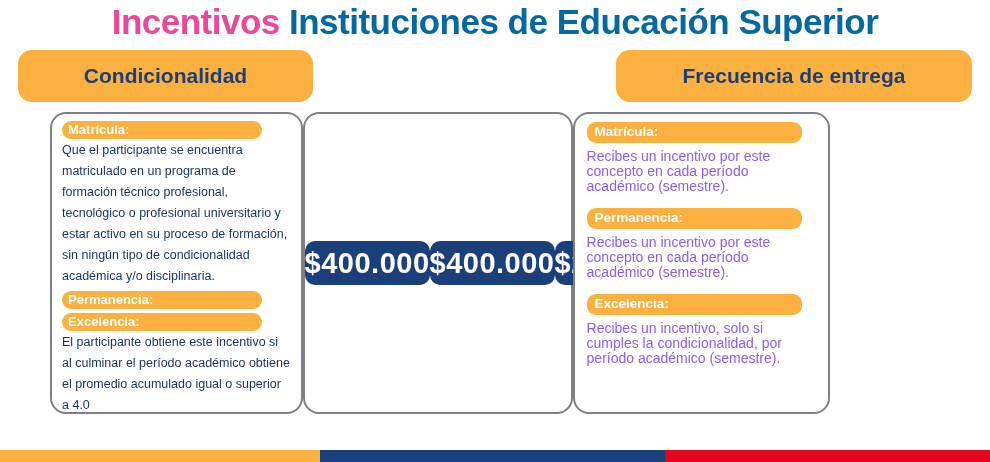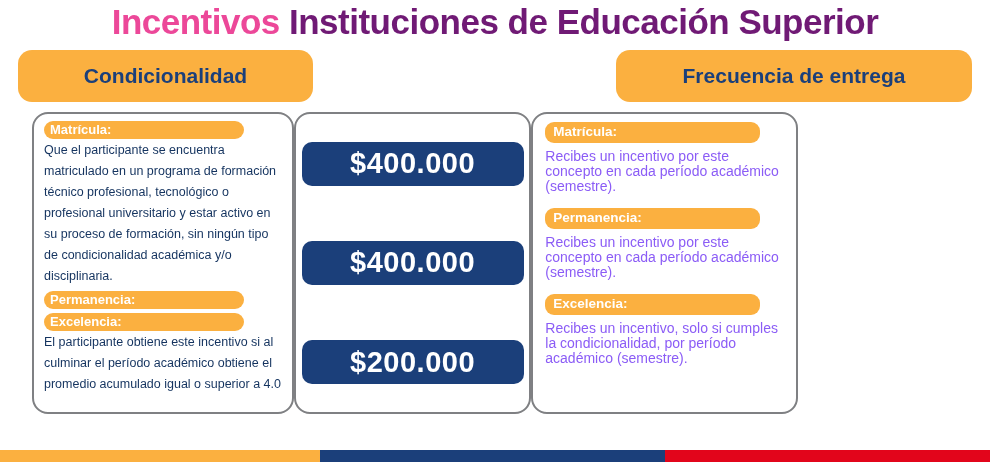--- a/index.html
+++ b/index.html
@@ -18,21 +18,21 @@
   
   .title {
     text-align: center;
     font-size: 35px;
     font-weight: bold;
     letter-spacing: -0.5px;
     padding-top: 2px;
     white-space: nowrap;
   }
   .title .t-blue { color: #ec4899; }
-  .title .t-red  { color: #701a75; }
+  .title .t-red  { color: #0369a1; }
 
   
   .headers {
     display: flex;
     justify-content: space-between;
     padding: 8px 18px 0 18px;
     box-sizing: border-box;
     width: 990px;
   }
   .pill {
@@ -48,32 +48,33 @@
   .pill.orange { background: #fbb040; text-align: right; }
   .pill.navy   { background: #1b3f7a; color: #ffffff; }
   .pill-cond   { width: 295px; }
   .pill-valor  { width: 270px; }
   .pill-frec   { width: 356px; }
 
   
   .columns {
     display: flex;
     justify-content: space-between;
-    padding: 10px 18px 0 32px;
+    padding: 10px 18px 0 18px;
     box-sizing: border-box;
     width: 816px;
+    margin-left: 32px;
   }
   .card {
     border: 2px solid #7f8083;
     border-radius: 16px;
     box-sizing: border-box;
     background: #ffffff;
   }
   .card-cond  { width: 295px; height: 302px; padding: 6px 10px 6px 10px; }
-  .card-valor { width: 270px; height: 302px; display: flex; flex-direction: column;
+  .card-valor { width: 270px; height: 302px; display: flex; flex-direction: row;
                 align-items: center; justify-content: space-around; }
   .card-frec  { width: 300px; height: 302px; padding: 8px 12px 6px 12px; }
 
   
   .cond-block { margin-bottom: 3px; }
   .label-pill {
     display: inline-block;
     background: #fbb040;
     color: #ffffff;
     font-weight: bold;

